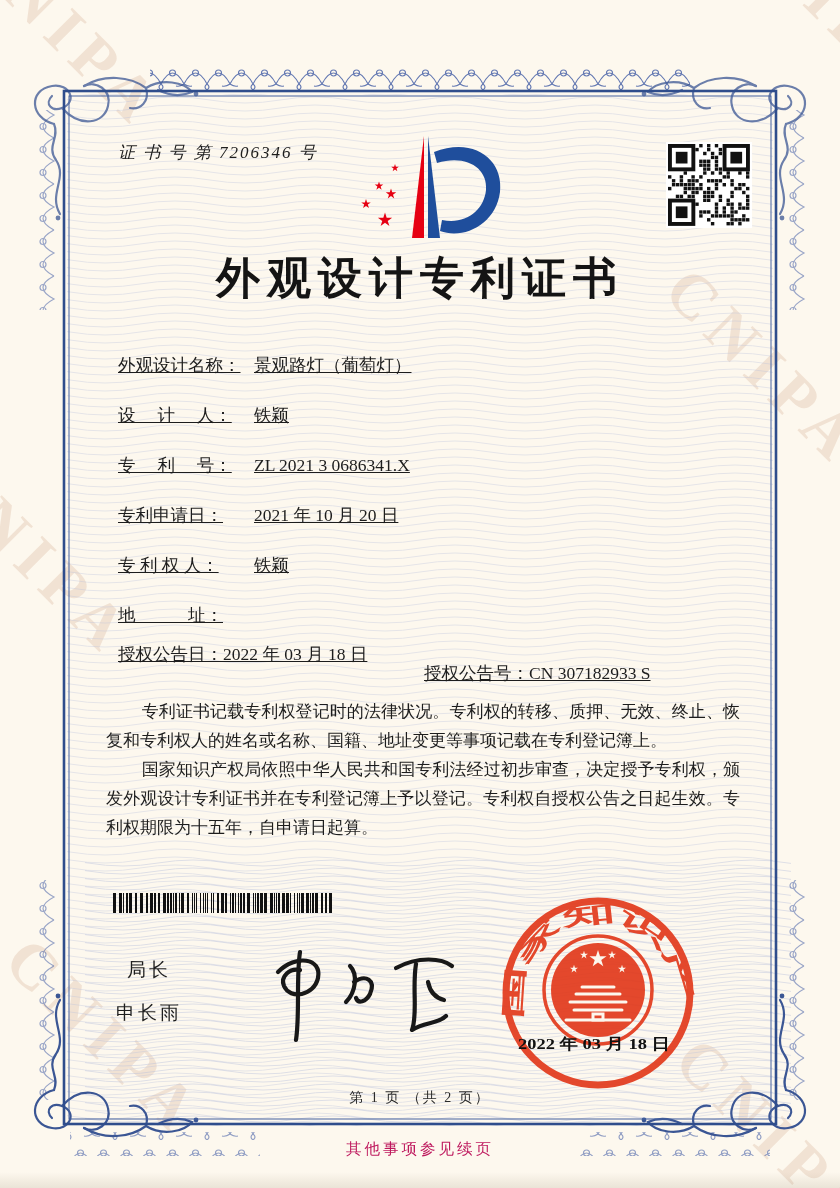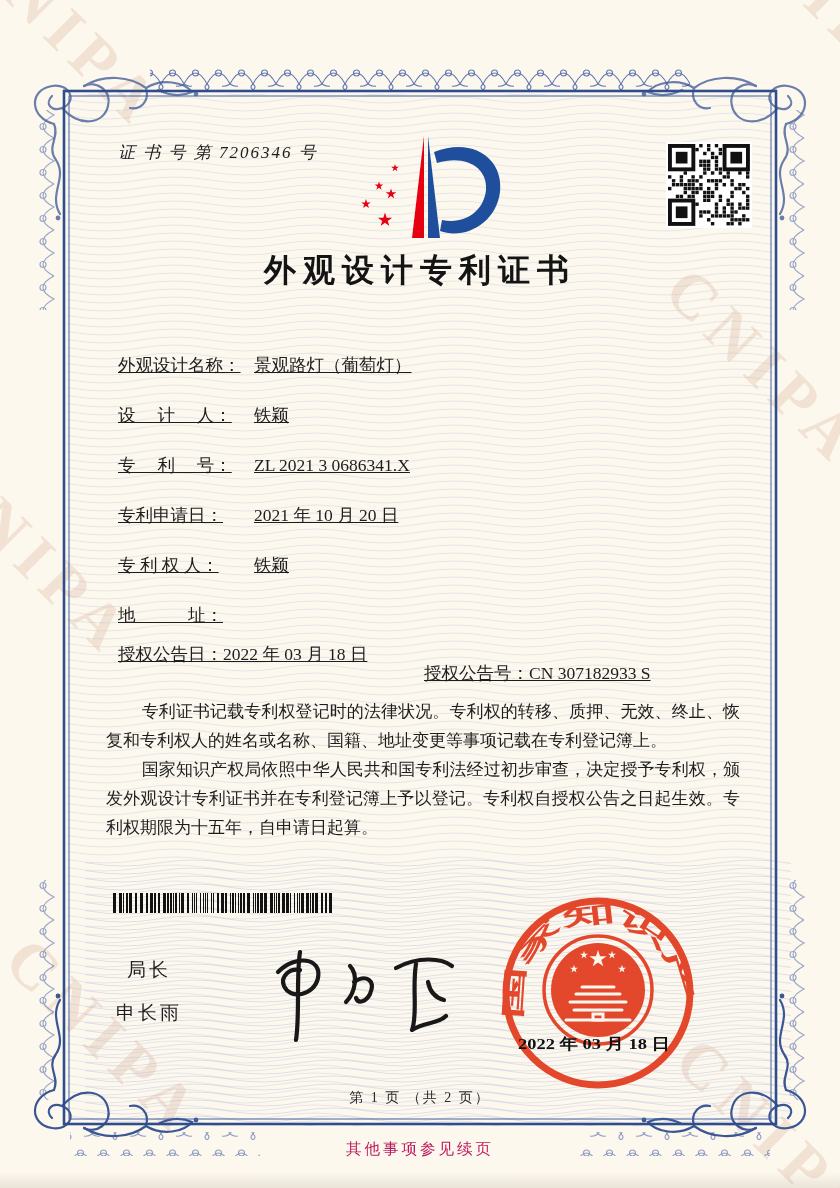--- a/index.html
+++ b/index.html
@@ -15,21 +15,21 @@
   .wm4{left:-90px;top:520px;}
   .wm5{left:-20px;top:1000px;}
   .wm6{left:650px;top:1100px;}
   
   .frame{position:absolute;left:0;top:0;pointer-events:none;}
   
   .cert-no{position:absolute;left:118px;top:141px;font-size:17px;letter-spacing:2px;font-style:italic;}
   .logo{position:absolute;left:352px;top:108px;}
   .qr{position:absolute;left:666px;top:142px;}
   .title{position:absolute;left:0;top:249px;width:100%;text-align:center;
-         font-size:32px;font-weight:bold;letter-spacing:7px;margin:0;color:#141414;}
+         font-size:44px;font-weight:bold;letter-spacing:7px;margin:0;color:#141414;}
   .fields{position:absolute;left:118px;top:352px;width:606px;font-size:17.5px;text-decoration:underline;}
   .frow{display:flex;margin-bottom:23px;line-height:27px;}
   .flabel{flex:0 0 136px;white-space:nowrap;}
   .fvalue{max-width:468px;}
   .grant-row{display:flex;margin-bottom:0;line-height:27px;}
   .grant-left{width:306px;display:flex;text-align:center;}
   .grant-right{display:flex;margin-top:19px;}
   .paras{position:absolute;left:106px;top:697px;width:634px;font-size:17px;line-height:29px;}
   .paras p{margin:0;text-indent:2.1em;text-align:justify;}
   .barcode-wrap{position:absolute;left:113px;top:893px;}

